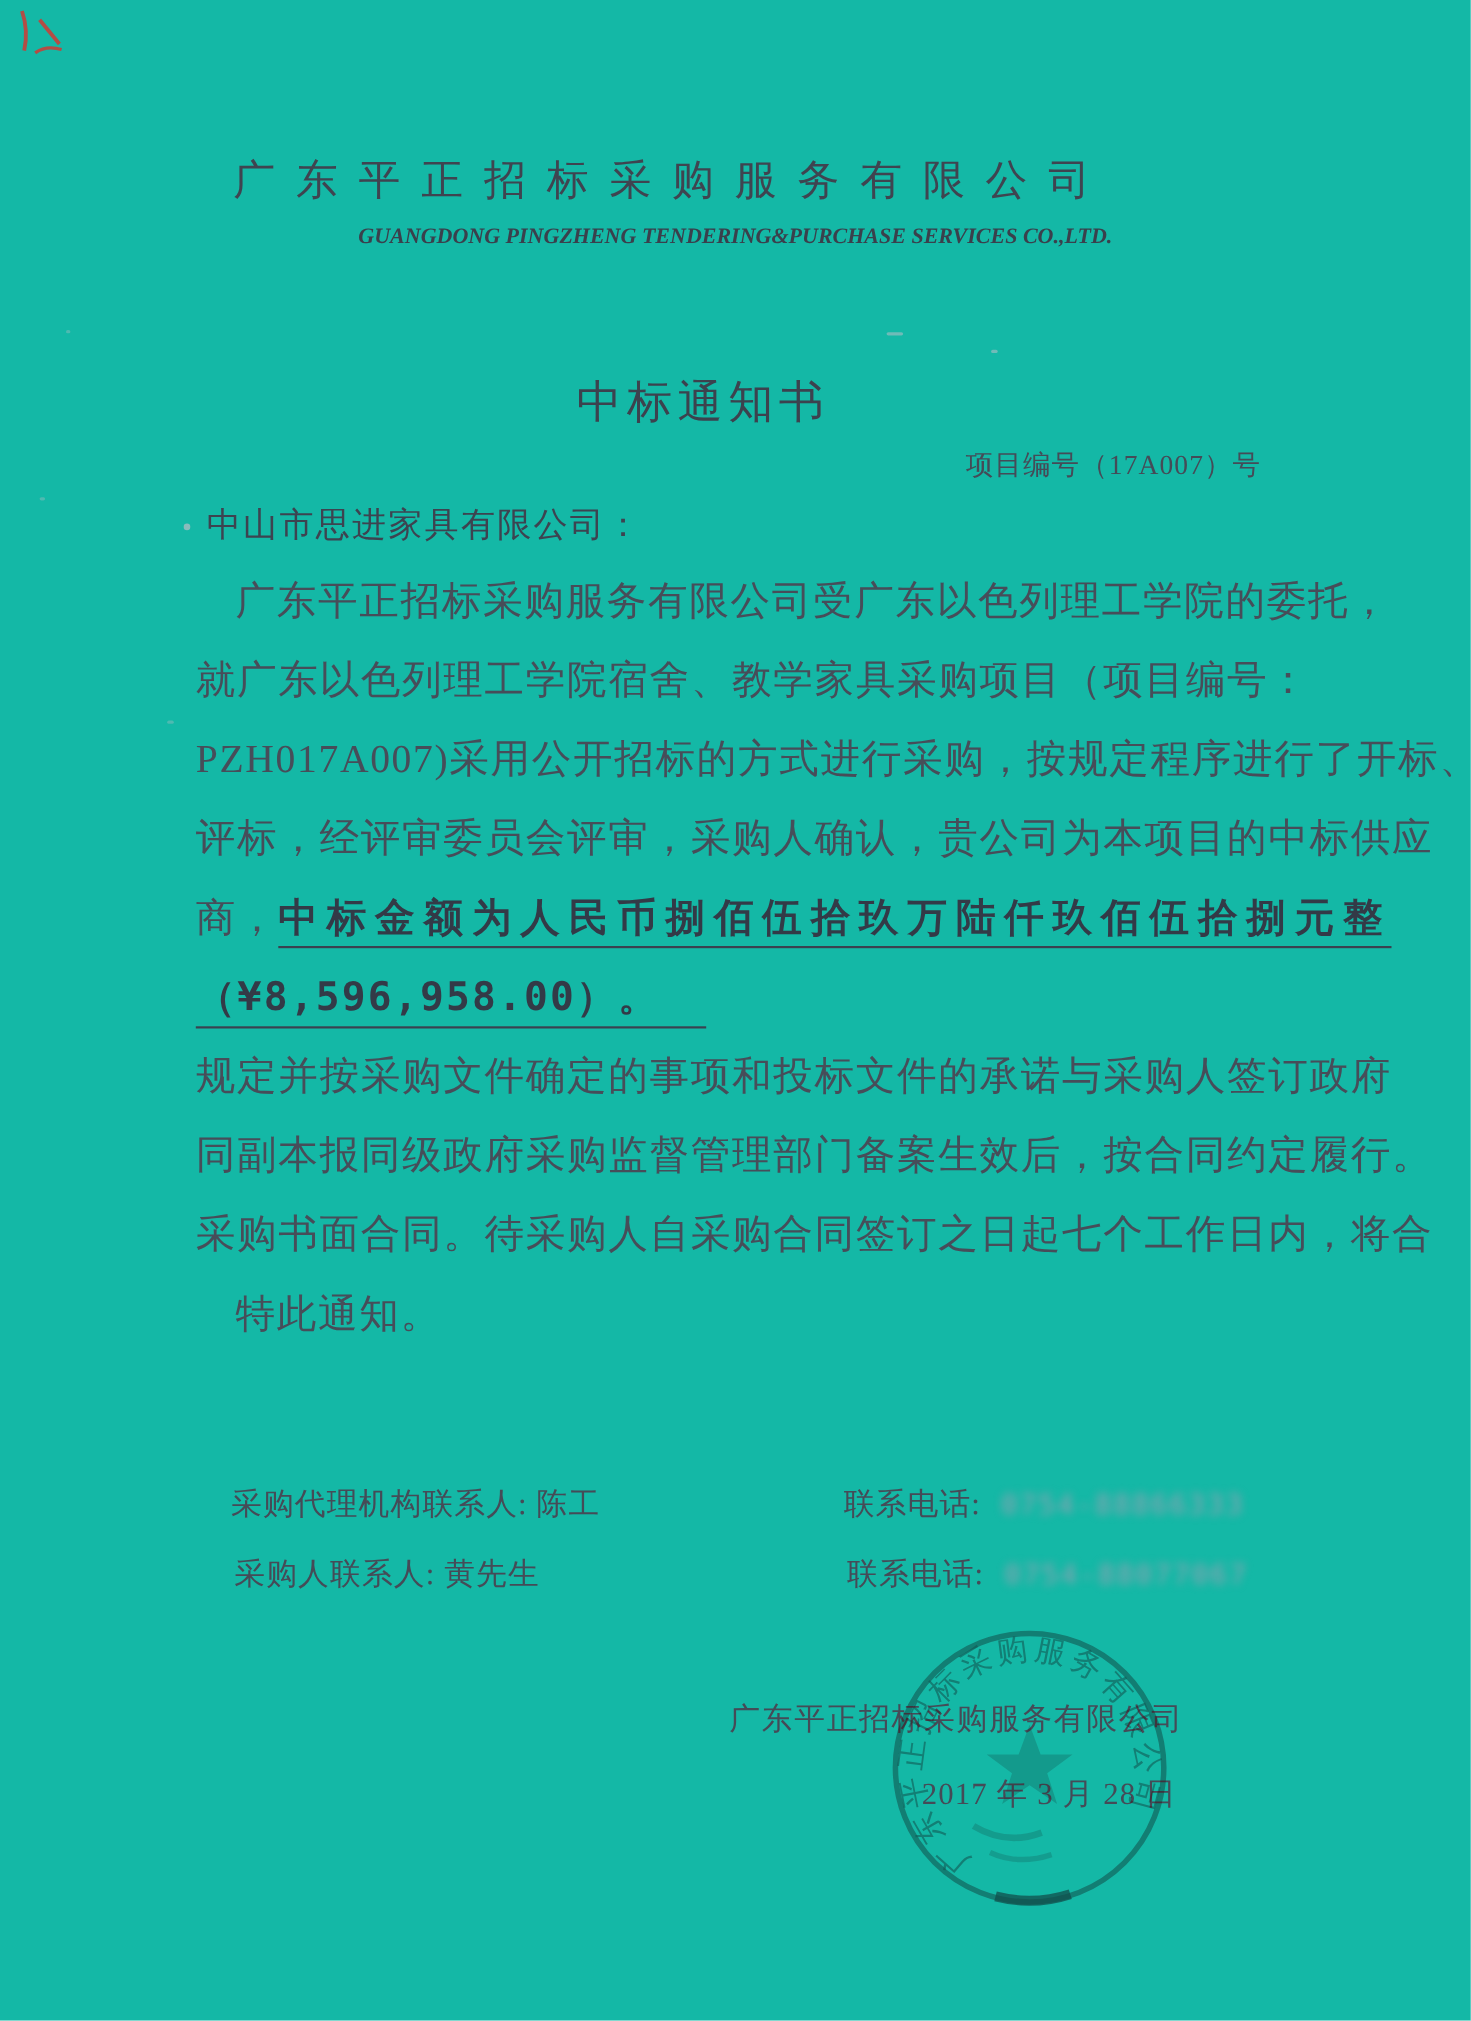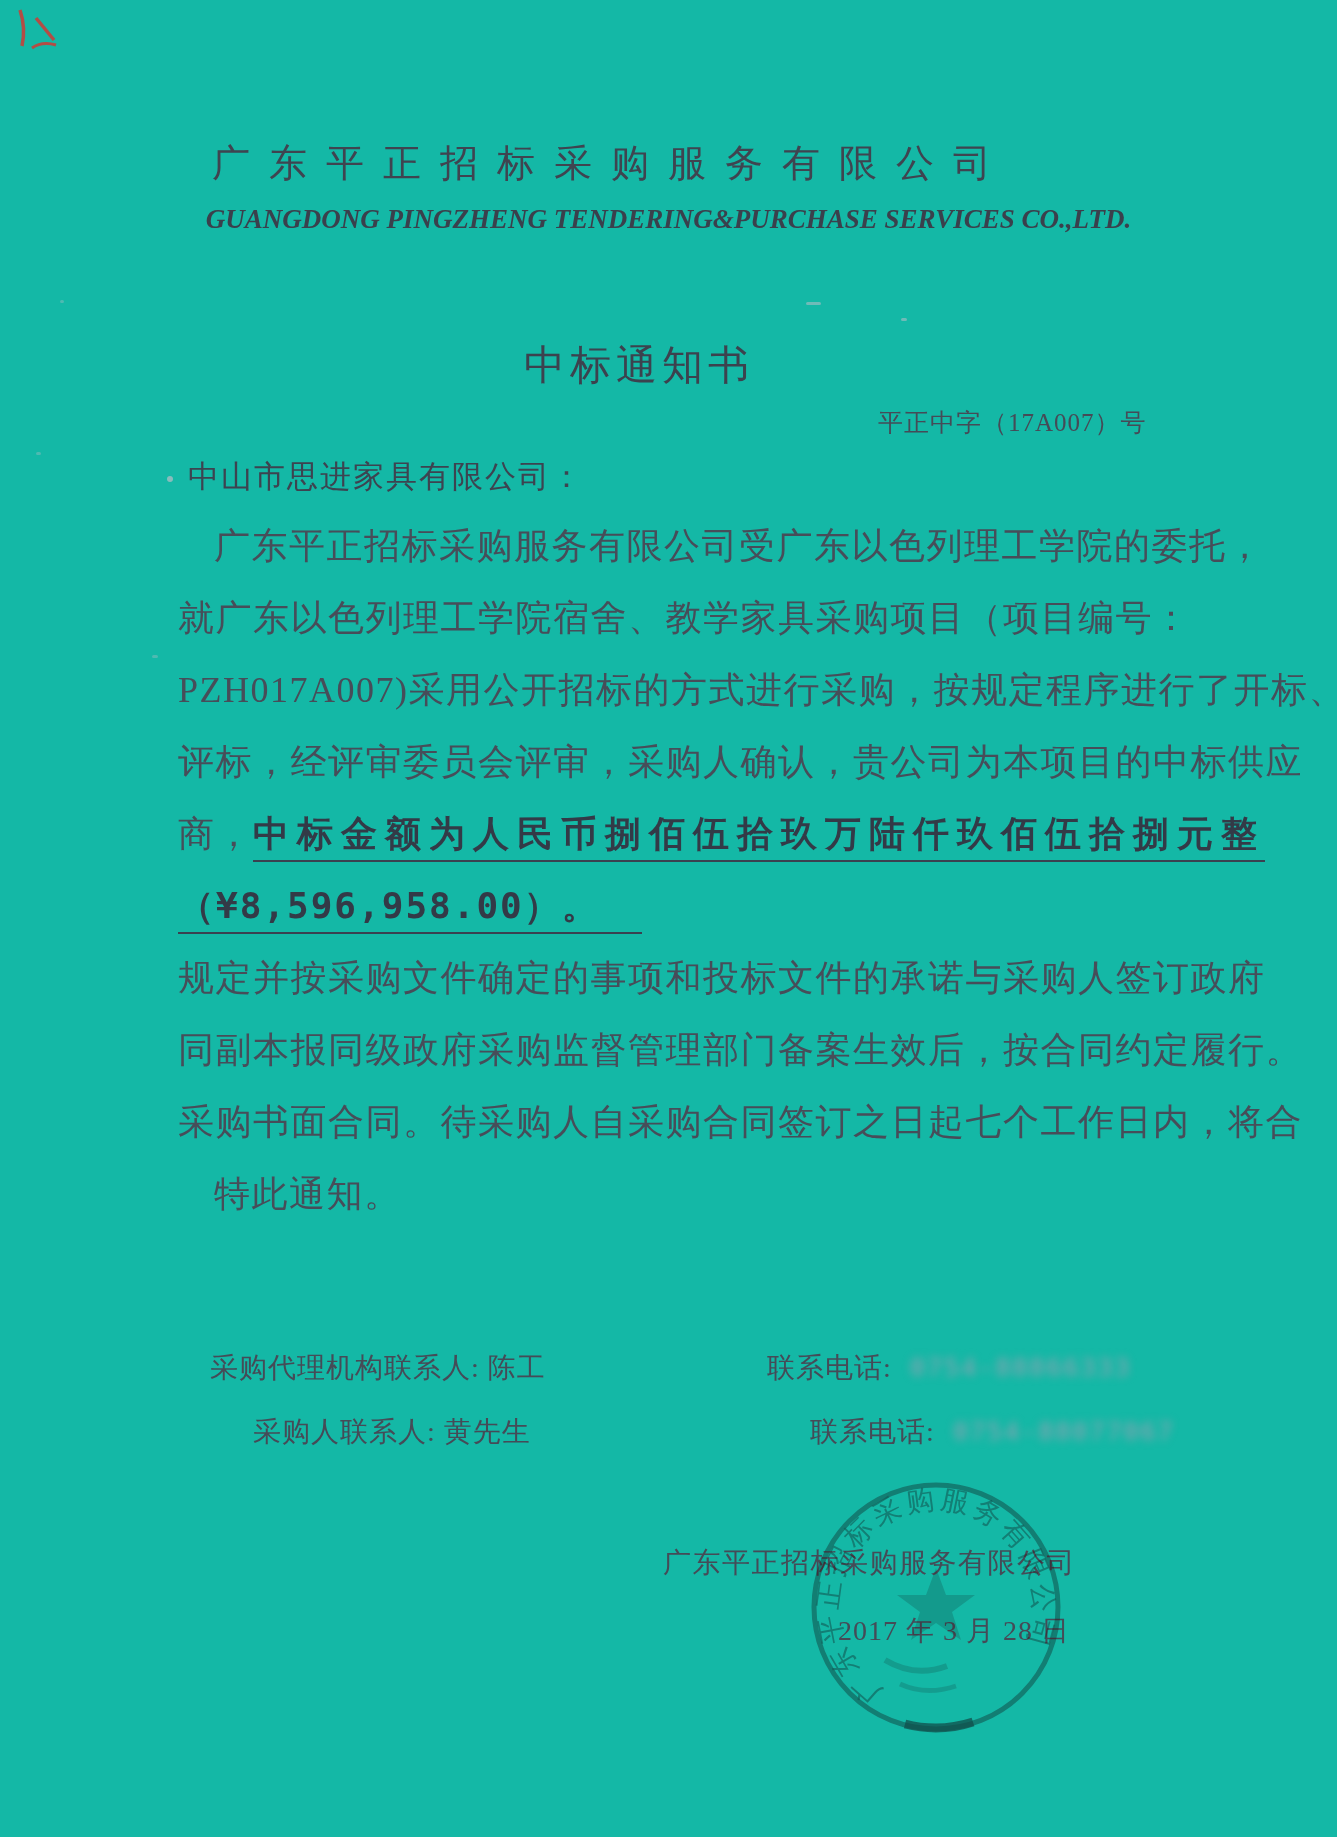--- a/index.html
+++ b/index.html
@@ -15,21 +15,21 @@
   }
   
   .company-cn{
     position:absolute;left:212px;top:138px;
     font-size:38px;letter-spacing:19px;white-space:nowrap;
     color:#3f4450;
   }
   .company-en{
     position:absolute;left:0;top:204px;width:1337px;
     text-align:center;
-    font-size:27px;font-weight:700;font-style:italic;
+    font-size:20px;font-weight:700;font-style:italic;
     letter-spacing:0px;color:#3a404c;white-space:nowrap;
   }
   
   .doc-title{
     position:absolute;left:524px;top:338px;
     font-size:41px;letter-spacing:5px;color:#3c424e;white-space:nowrap;
   }
   .ref-no{
     position:absolute;left:878px;top:406px;
     font-size:25px;letter-spacing:1px;color:#454b57;white-space:nowrap;
@@ -55,21 +55,21 @@
     padding-bottom:6px;
   }
   .amt-text{letter-spacing:8px;}
   .amt-fig{
     letter-spacing:2px;
     font-family:"DejaVu Sans Mono","Liberation Mono",monospace;
     padding-right:42px;
   }
   
   .contact-row1{position:absolute;left:210px;top:1338px;}
-  .contact-row2{position:absolute;left:213px;top:1402px;margin-left:40px;}
+  .contact-row2{position:absolute;left:213px;top:1402px;}
   .contact-row1,.contact-row2{
     width:990px;height:60px;line-height:60px;
     font-size:28px;letter-spacing:1px;color:#454b57;white-space:nowrap;
   }
   .contact-person{display:inline-block;min-width:420px;}
   .phone-label{position:absolute;left:557px;}
   .phone-val{
     position:absolute;left:700px;
     font-size:25px;letter-spacing:2px;color:#97a0b2;
     filter:blur(4px);
@@ -104,21 +104,21 @@
 </style>
 </head>
 <body>
 
 <div class="page">
 
   <div class="company-cn">广东平正招标采购服务有限公司</div>
   <div class="company-en">GUANGDONG PINGZHENG TENDERING&amp;PURCHASE SERVICES CO.,LTD.</div>
 
   <div class="doc-title">中标通知书</div>
-  <div class="ref-no">平正中字（17A007）号</div>
+  <div class="ref-no">项目编号（17A007）号</div>
 
   <div class="addressee">中山市思进家具有限公司：</div>
 
   <div class="body-block">
     <div class="line indent">广东平正招标采购服务有限公司受广东以色列理工学院的委托，</div>
     <div class="line">就广东以色列理工学院宿舍、教学家具采购项目（项目编号：</div>
     <div class="line">PZH017A007)采用公开招标的方式进行采购，按规定程序进行了开标、</div>
     <div class="line">评标，经评审委员会评审，采购人确认，贵公司为本项目的中标供应</div>
     <div class="line"><span>商，</span><span class="amt amt-text u">中标金额为人民币捌佰伍拾玖万陆仟玖佰伍拾捌元整</span></div>
     <div class="line"><span class="amt amt-fig u">（¥8,596,958.00）。</span></div>

